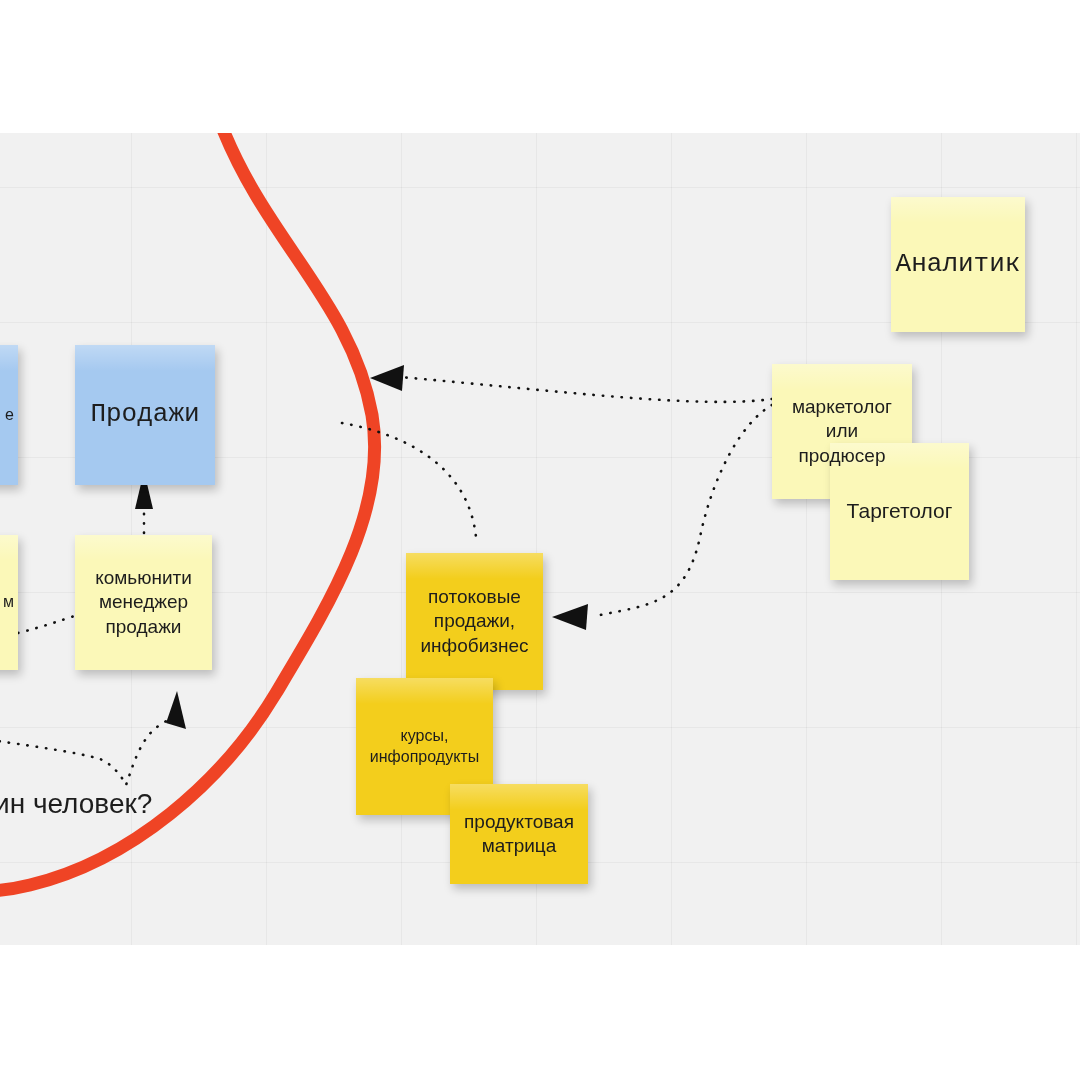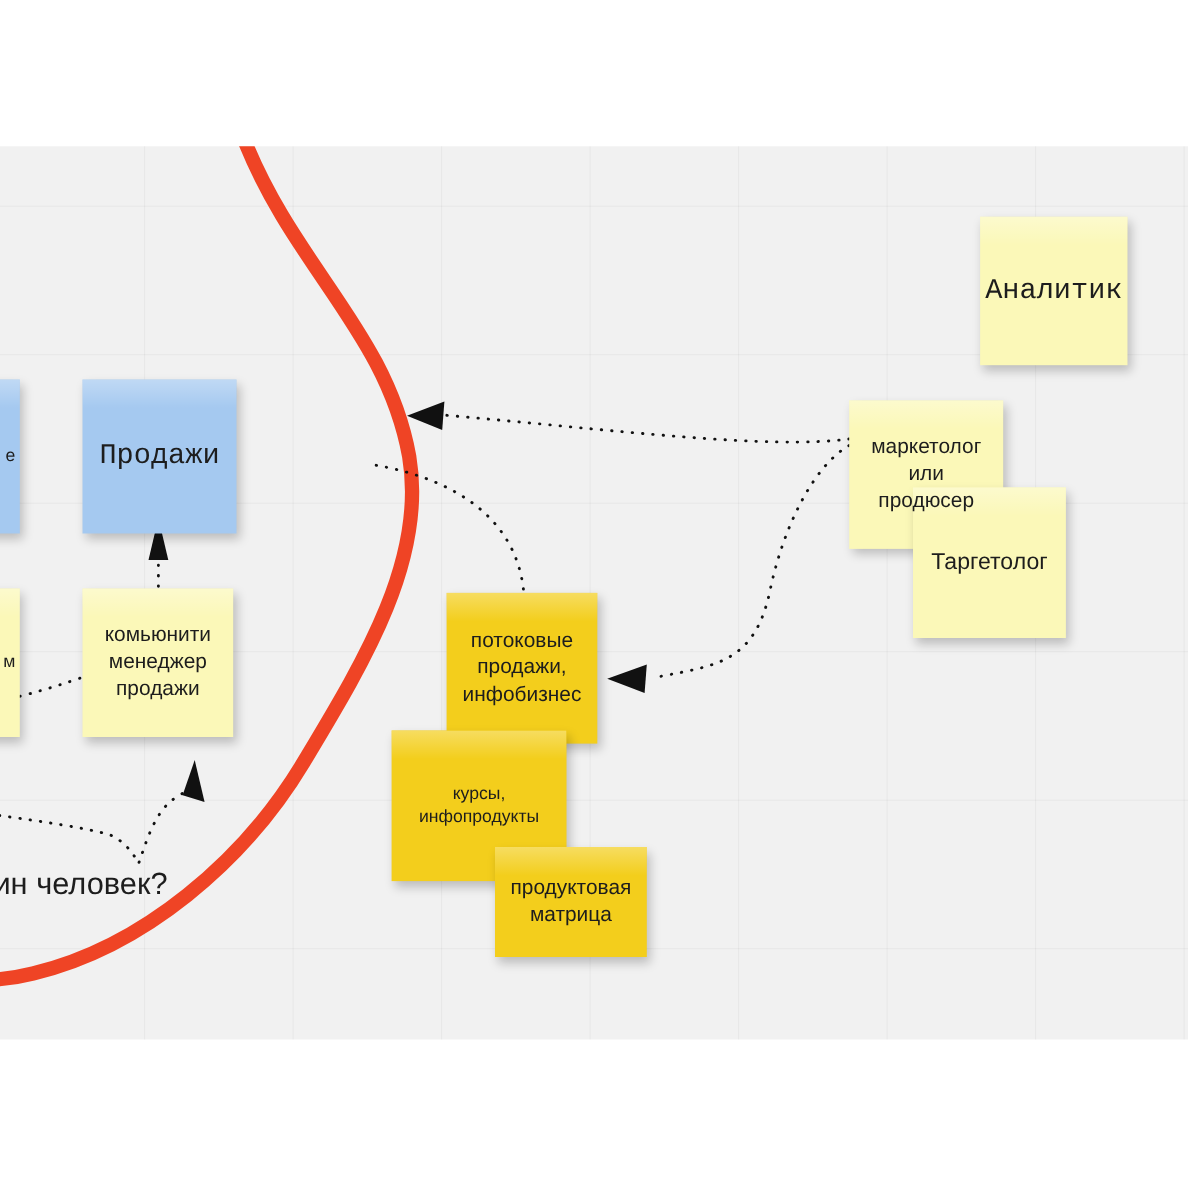--- a/index.html
+++ b/index.html
@@ -28,21 +28,21 @@
     display:flex;align-items:center;justify-content:center;
     text-align:center;
     color:#1d1d1d;
     line-height:1.28;
     padding:6px 10px;
     box-shadow:3px 5px 9px rgba(0,0,0,.22);
     overflow:hidden;
   }
   .note.blue  {background:#a5c9f0;}
   .note.pale  {background:#fbf8b8;}
-  .note.gold  {background:#f3ce1c;}
+  .note.gold  {background:#f3ce1c;margin-top:14px;}
 
   
   .note::before{
     content:"";position:absolute;left:0;top:0;right:0;height:26px;
     background:linear-gradient(to bottom, rgba(255,255,255,.30), rgba(255,255,255,0));
     pointer-events:none;
   }
   .note span{position:relative;z-index:2;display:block;white-space:pre-line;}
 
   .fs-xl{font-size:26px;font-family:Liberation Mono, monospace;}
@@ -139,21 +139,21 @@
     <div class="note pale fs-lg" style="left:830px;top:310px;width:139px;height:137px;">
       <span>Таргетолог</span>
     </div>
 
     <div class="note gold fs-md" style="left:406px;top:406px;width:137px;height:137px;">
       <span>потоковые
 продажи,
 инфобизнес</span>
     </div>
 
-    <div class="note gold fs-sm" style="left:356px;top:531px;width:159px;height:137px;">
+    <div class="note gold fs-sm" style="left:356px;top:531px;width:137px;height:137px;">
       <span>курсы,
 инфопродукты</span>
     </div>
 
     <div class="note gold fs-md" style="left:450px;top:637px;width:138px;height:100px;">
       <span>продуктовая
 матрица</span>
     </div>
 
     <div class="board-text" style="left:-6px;top:655px;">

